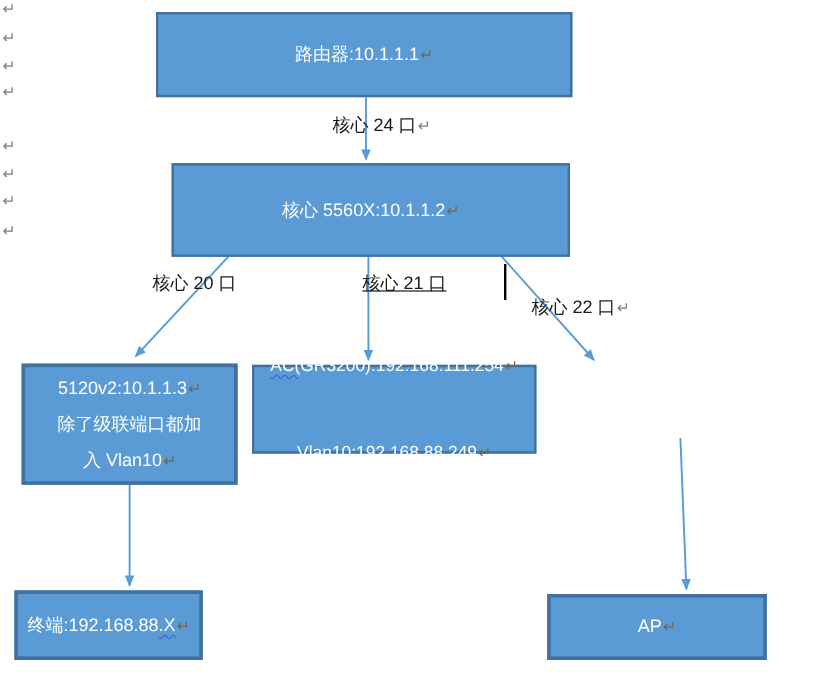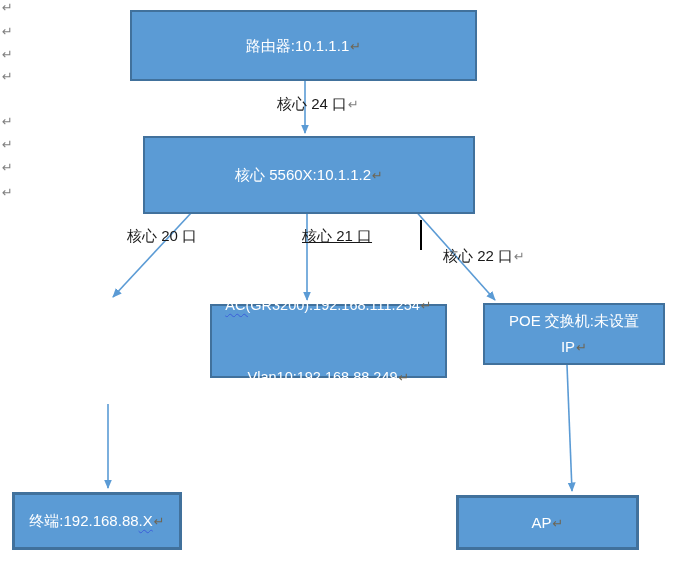--- a/index.html
+++ b/index.html
@@ -82,32 +82,33 @@
     <span>核心 20 口</span>
   </div>
   <div class="elabel" style="left:302px;top:227px;text-decoration:underline;">
     <span>核心  21 口</span>
   </div>
   <div class="caret" style="left:420px;top:220px;height:30px;"></div>
   <div class="elabel" style="left:443px;top:227px;margin-top:20px;">
     <span>核心  22 口</span><span class="ret2">↵</span>
   </div>
 
+  <div class="node thickborder" style="left:18px;top:303px;width:180px;height:101px;line-height:30px;">
+    <div class="nline"><span>5120v2:10.1.1.3</span><span class="ret">↵</span></div>
+    <div class="nline"><span>除了级联端口都加</span></div>
+    <div class="nline"><span>入 Vlan10</span><span class="ret">↵</span></div>
+  </div>
 
   <div class="node" style="left:210px;top:304px;width:237px;height:74px;font-size:14.5px;gap:43px;">
     <div class="nline"><span class="squiggle">AC(</span><span>GR3200):192.168.111.254</span><span class="ret">↵</span></div>
     <div class="nline"><span>Vlan10:192.168.88.249</span><span class="ret">↵</span></div>
   </div>
 
-  <div class="node" style="left:483px;top:303px;width:182px;height:62px;line-height:26px;">
-    <div class="nline"><span>POE 交换机:未设置</span></div>
-    <div class="nline"><span>IP</span><span class="ret">↵</span></div>
-  </div>
 
-  <div class="node thickborder" style="left:12px;top:492px;width:170px;height:58px;">
+  <div class="node thickborder" style="left:12px;top:492px;width:157px;height:58px;">
     <div class="nline"><span>终端:192.168.88</span><span class="squiggle">.X</span><span class="ret">↵</span></div>
   </div>
 
   <div class="node thickborder" style="left:456px;top:495px;width:183px;height:55px;">
     <div class="nline"><span>AP</span><span class="ret">↵</span></div>
   </div>
 
 </div>
 
 </body></html>

